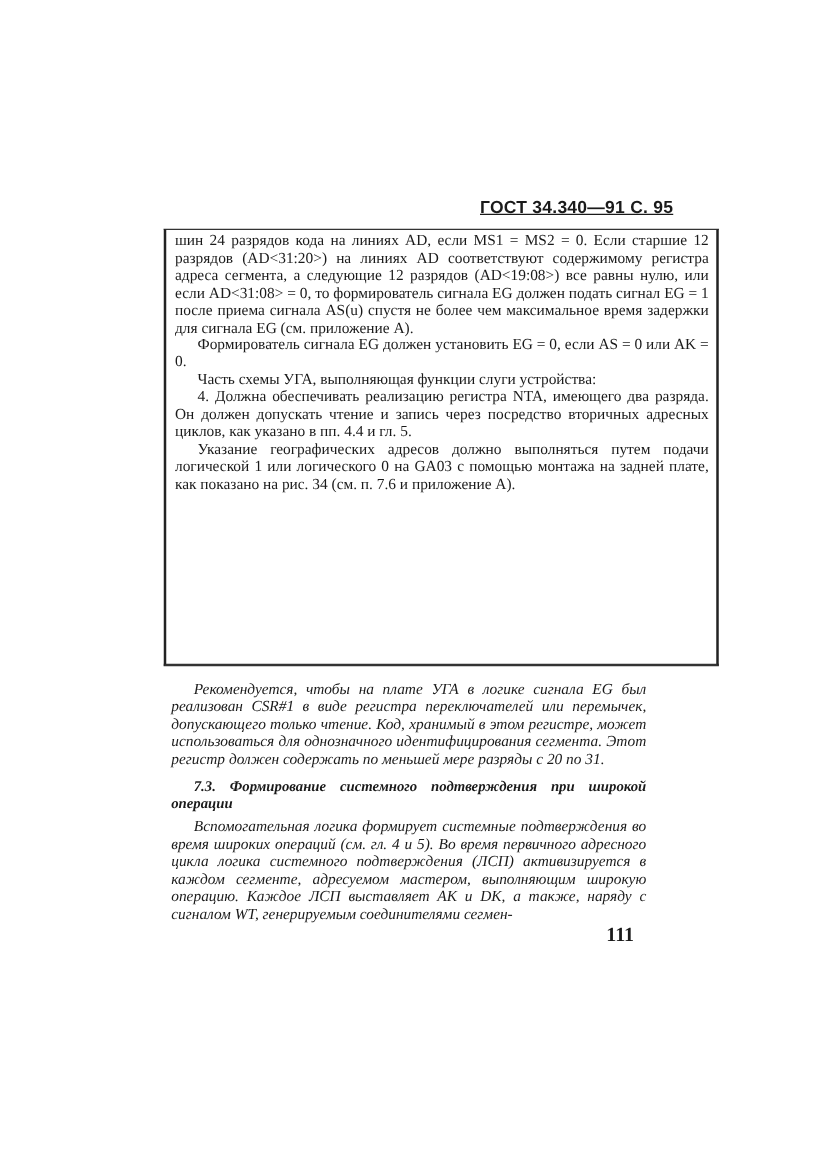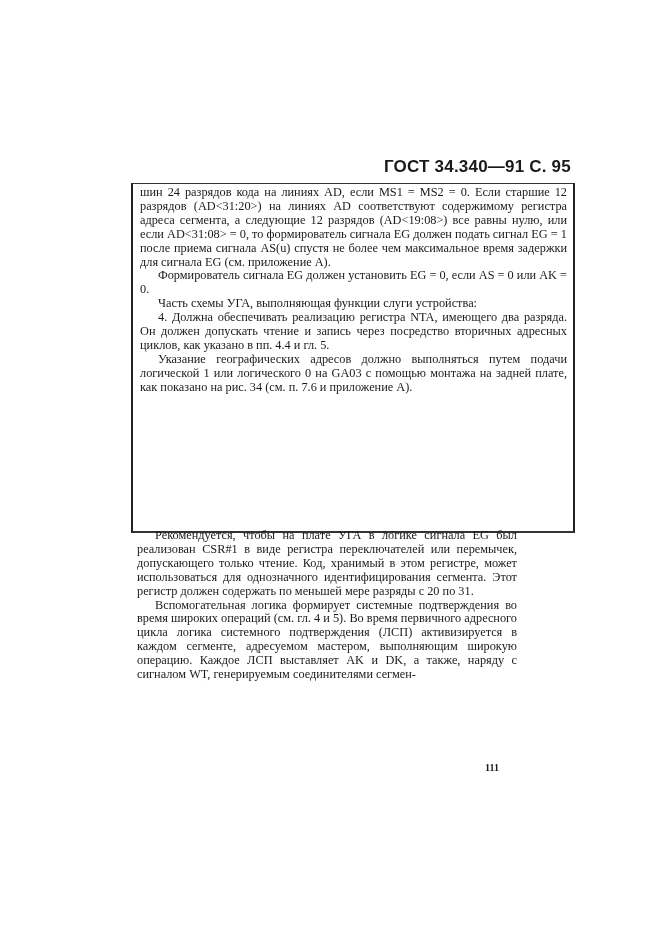--- a/index.html
+++ b/index.html
@@ -3,55 +3,57 @@
   <meta charset="utf-8">
   <style>
     html, body { margin: 0; padding: 0; background: #ffffff; }
     body {
       width: 661px; height: 935px; position: relative; overflow: hidden;
       font-family: "Liberation Serif", "DejaVu Serif", serif;
       color: #1a1a1a;
     }
     .header {
       position: absolute; top: 157px; left: 384px;
-      font-size: 17px; font-weight: bold; letter-spacing: 0.2px;
+      font-size: 14px; font-weight: bold; letter-spacing: 0.2px;
       font-family: "Liberation Sans", sans-serif;
+      text-decoration: underline;
     }
     .box {
       position: absolute; top: 183px; left: 131px; width: 444px; height: 350px;
       border-left: 2px solid #222; border-right: 2px solid #222;
       border-top: 1.5px solid #333; border-bottom: 2px solid #333;
       box-sizing: border-box; padding: 2px 6px 0 7px;
     }
     .main {
-      position: absolute; top: 529px; left: 137px; width: 380px;
+      position: absolute; top: 545px; left: 137px; width: 380px; font-style: italic;
     }
     p {
       margin: 0; font-size: 12.3px; line-height: 13.9px;
       text-align: justify; text-align-last: left;
     }
     p.ind { text-indent: 18px; }
     p.sec { font-weight: bold; margin-top: 8px; margin-bottom: 5px; font-size: 11.8px; }
     .main p.first { margin-top: 0; }
     .pageno {
       position: absolute; top: 740px; left: 485px;
-      font-size: 10px; font-weight: bold; margin-top: 22px;
+      font-size: 16px; font-weight: bold;
     }
   </style>
 </head>
 <body>
 
 <div class="header">ГОСТ 34.340—91 С. 95</div>
 
 <div class="box">
   <p>шин 24 разрядов кода на линиях AD, если MS1 = MS2 = 0. Если старшие 12 разрядов (AD&lt;31:20&gt;) на линиях AD соответствуют содержимому регистра адреса сегмента, а следующие 12 разрядов (AD&lt;19:08&gt;) все равны нулю, или если AD&lt;31:08&gt; = 0, то формирователь сигнала EG должен подать сигнал EG = 1 после приема сигнала AS(u) спустя не более чем максимальное время задержки для сигнала EG (см. приложение А).</p>
   <p class="ind">Формирователь сигнала EG должен установить EG = 0, если AS = 0 или AK = 0.</p>
   <p class="ind">Часть схемы УГА, выполняющая функции слуги устройства:</p>
   <p class="ind">4. Должна обеспечивать реализацию регистра NTA, имеющего два разряда. Он должен допускать чтение и запись через посредство вторичных адресных циклов, как указано в пп. 4.4 и гл. 5.</p>
   <p class="ind">Указание географических адресов должно выполняться путем подачи логической 1 или логического 0 на GA03 с помощью монтажа на задней плате, как показано на рис. 34 (см. п. 7.6 и приложение А).</p>
 </div>
 
 <div class="main">
   <p class="ind first">Рекомендуется, чтобы на плате УГА в логике сигнала EG был реализован CSR#1 в виде регистра переключателей или перемычек, допускающего только чтение. Код, хранимый в этом регистре, может использоваться для однозначного идентифицирования сегмента. Этот регистр должен содержать по меньшей мере разряды с 20 по 31.</p>
+  <p class="ind sec">7.3. Формирование системного подтверждения при широкой операции</p>
   <p class="ind">Вспомогательная логика формирует системные подтверждения во время широких операций (см. гл. 4 и 5). Во время первичного адресного цикла логика системного подтверждения (ЛСП) активизируется в каждом сегменте, адресуемом мастером, выполняющим широкую операцию. Каждое ЛСП выставляет AK и DK, а также, наряду с сигналом WT, генерируемым соединителями сегмен-</p>
 </div>
 
 <div class="pageno">111</div>
 
 </body></html>

